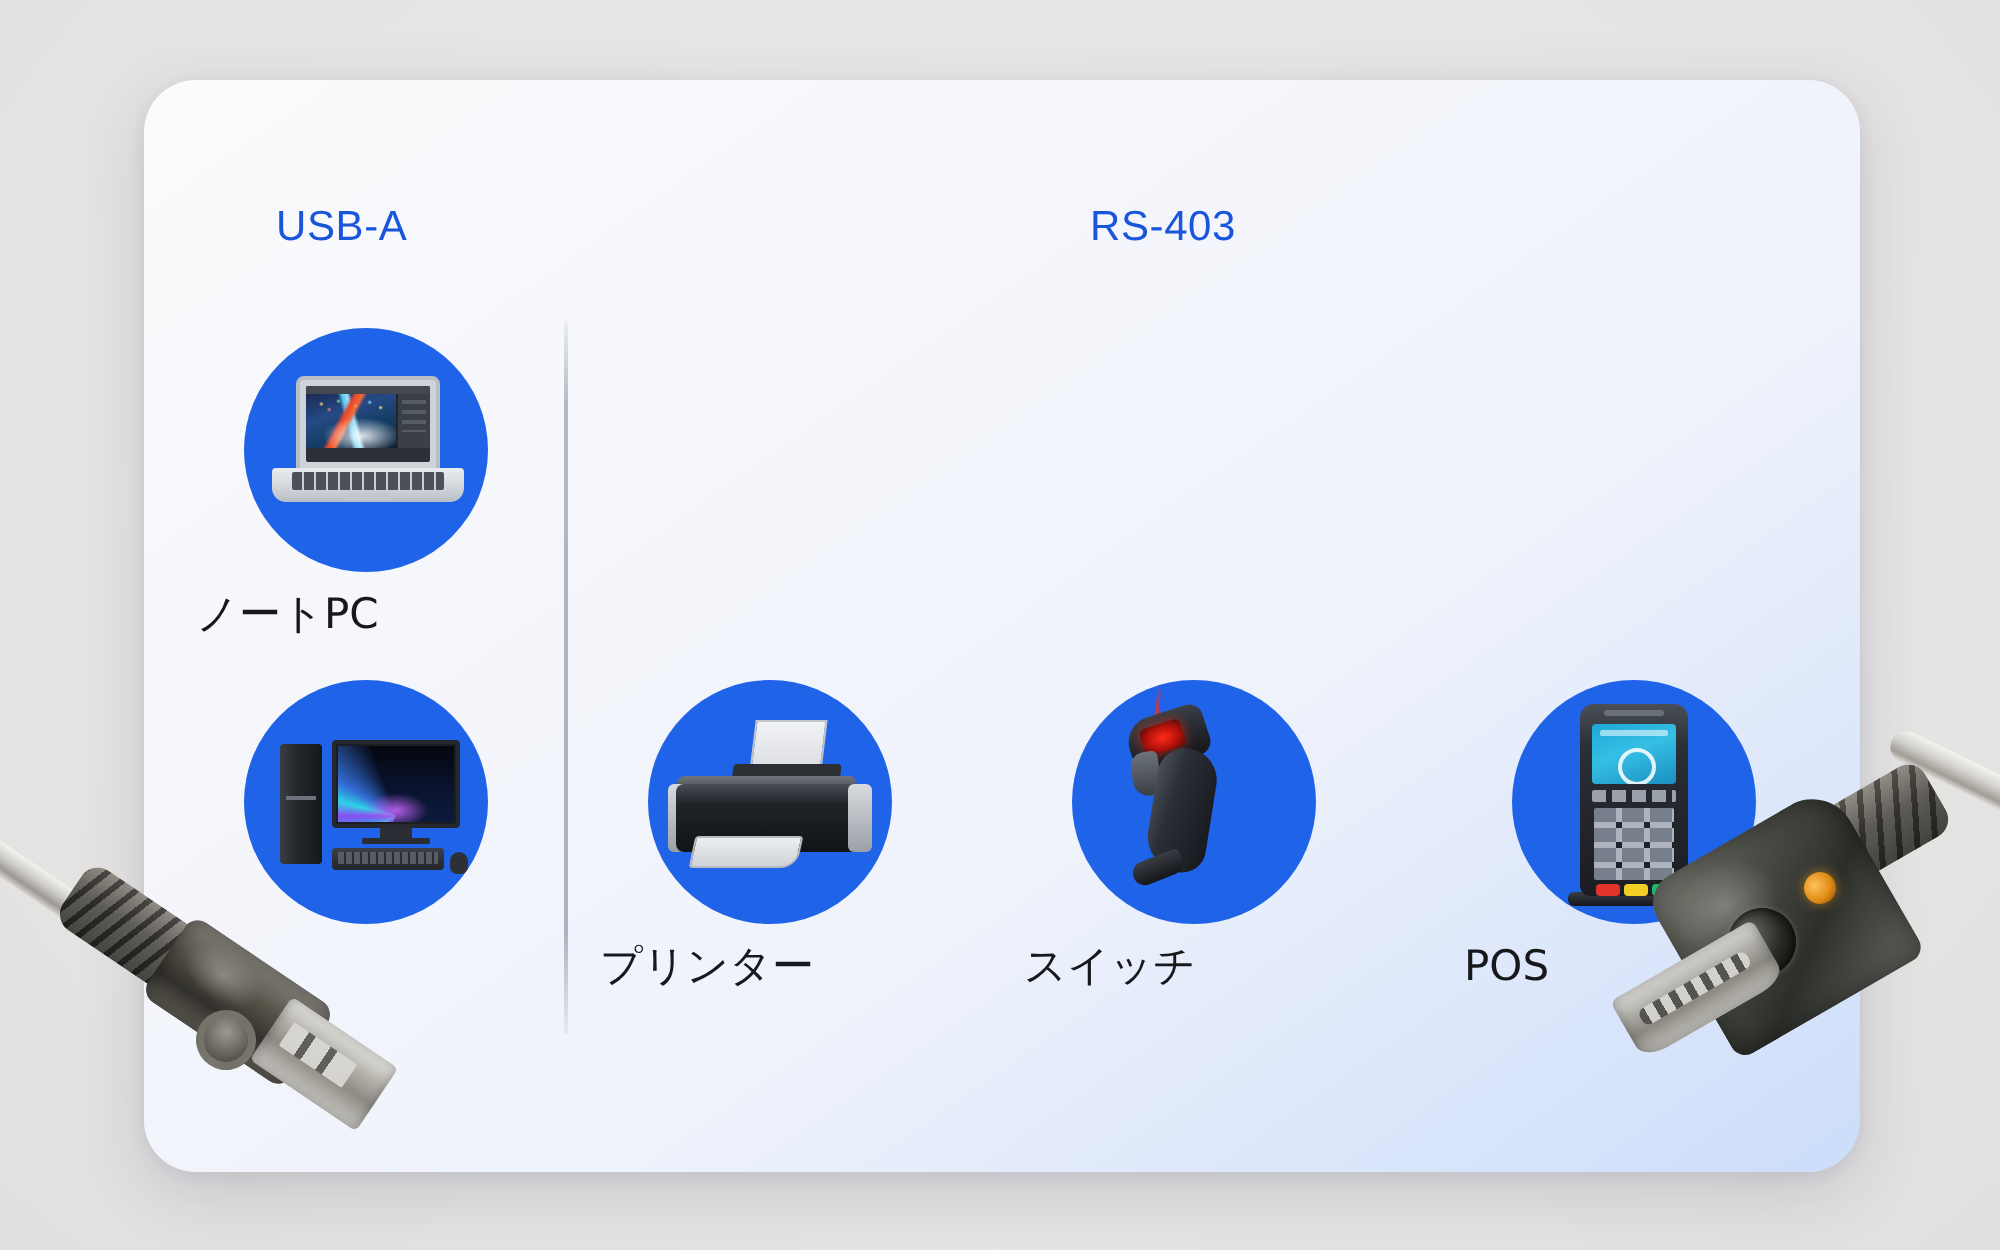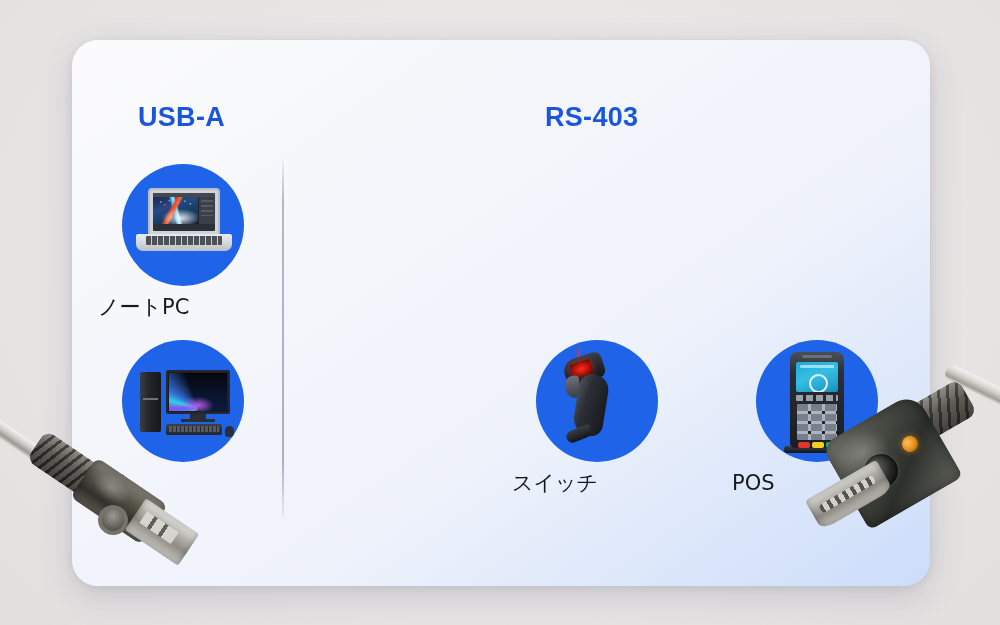--- a/index.html
+++ b/index.html
@@ -22,22 +22,22 @@
     left: 72px; top: 40px;
     width: 858px; height: 546px;
     border-radius: 26px;
     background: linear-gradient(145deg, #fbfbfd 0%, #f6f7fb 28%, #eef2fb 62%, #ccddfa 100%);
     box-shadow: 0 10px 34px rgba(40,50,80,0.16), 0 2px 8px rgba(40,50,80,0.08);
   }
 
   
   .section-title {
     position: absolute;
-    font-size: 27px;
-    font-weight: bold;
+    font-size: 21px;
+    font-weight: normal;
     color: #1a56db;
     letter-spacing: 0.3px;
     white-space: nowrap;
   }
   #title-usb  { left: 138px; top: 102px; }
   #title-rs   { left: 545px; top: 102px; }
 
   
   #divider {
     position: absolute;
@@ -551,20 +551,32 @@
       <div class="pc-mon">
           <div class="pc-art"></div>
         </div>
       <div class="pc-stand"></div>
       <div class="pc-kb"></div>
       <div class="pc-mouse"></div>
     </div>
     <div class="device-label">PC</div>
   </div>
 
+  <div class="device c2 r2">
+    <div class="disc">
+      <div class="pr-tray"></div>
+      <div class="pr-feed"></div>
+      <div class="pr-lid"></div>
+      <div class="pr-sideL"></div>
+      <div class="pr-body"></div>
+      <div class="pr-sideR"></div>
+      <div class="pr-out"></div>
+    </div>
+    <div class="device-label">プリンター</div>
+  </div>
 
   <div class="device c3 r2">
     <div class="disc">
       <div class="sc-beam"></div>
       <div class="sc-head">
           <div class="sc-win"></div>
         </div>
       <div class="sc-trig"></div>
       <div class="sc-grip"></div>
       <div class="sc-foot"></div>

